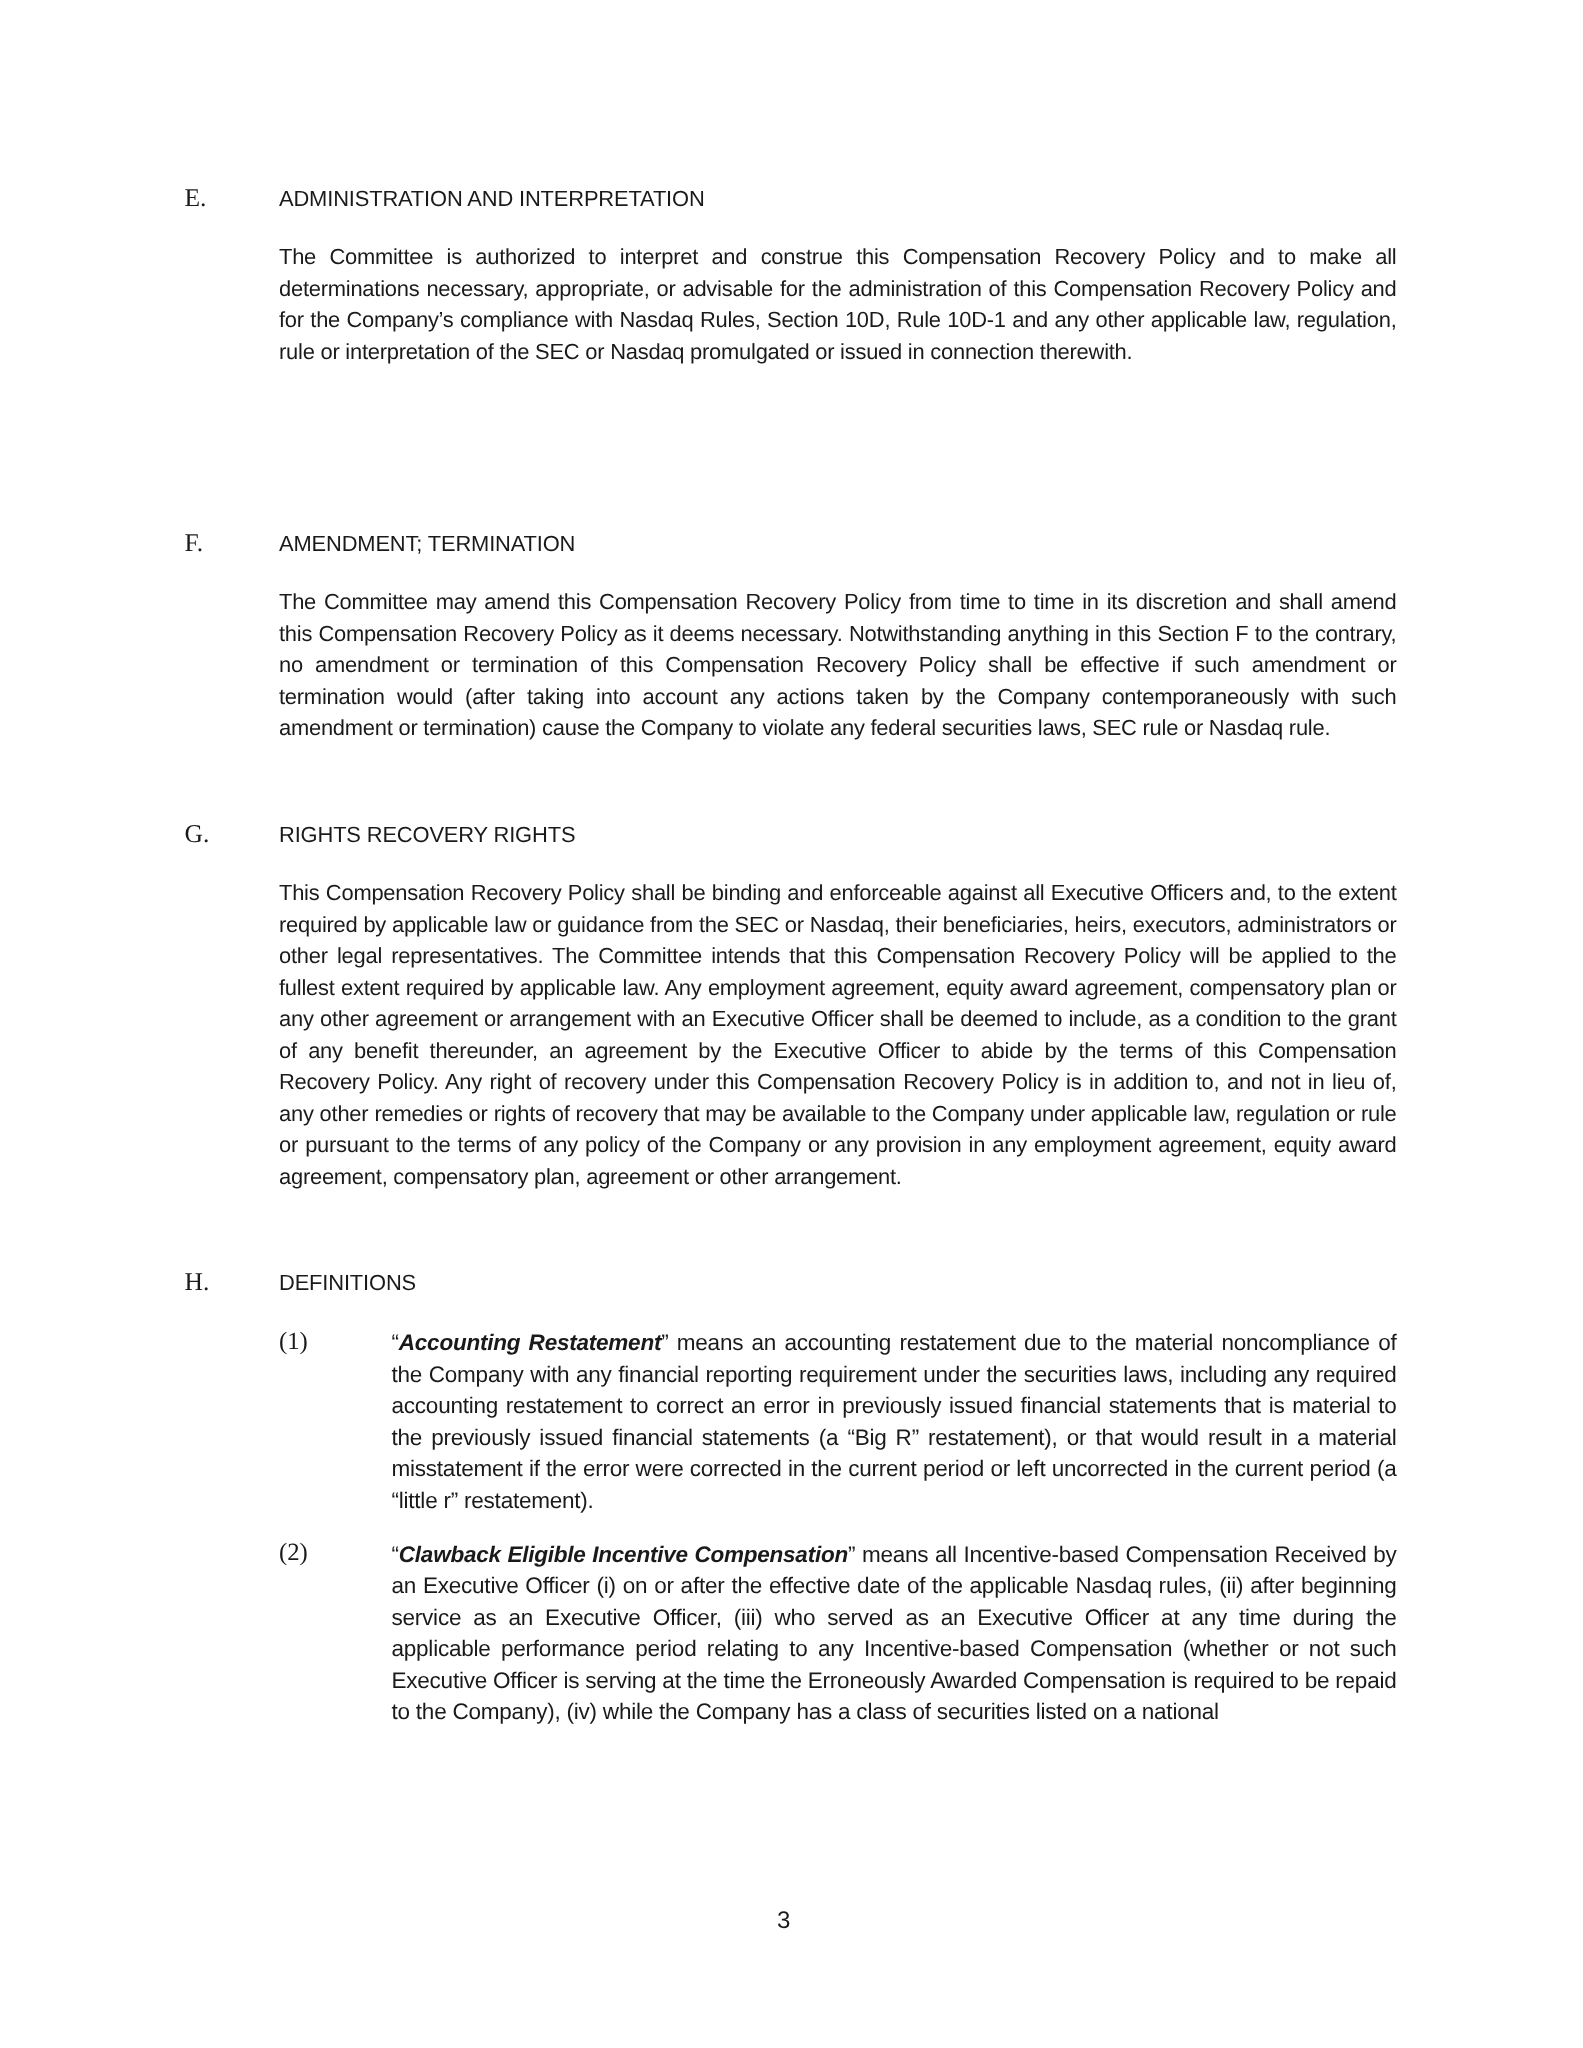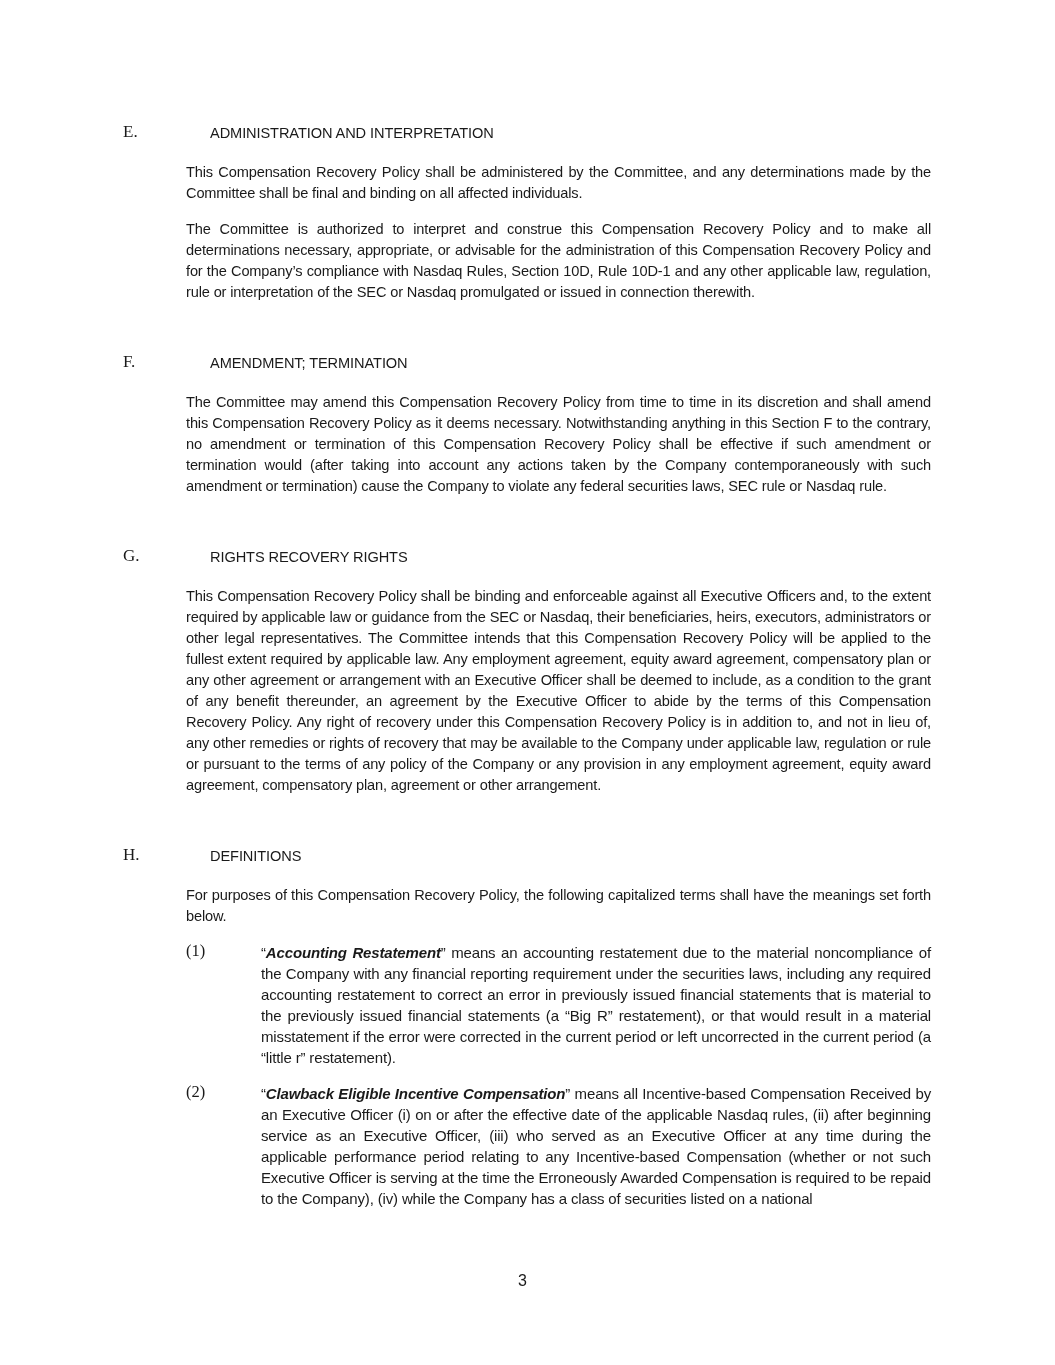--- a/index.html
+++ b/index.html
@@ -2,41 +2,40 @@
 <html><head>
 <meta charset="utf-8">
 <style>
   html, body { margin: 0; padding: 0; background: #ffffff; }
   body { width: 1055px; height: 1365px; position: relative; overflow: hidden;
          font-family: "Liberation Sans Narrow", "Liberation Sans", sans-serif; color: #1a1a1a; }
   .page { position: absolute; left: 0; top: 0; width: 1055px; height: 1365px; }
   .section { position: absolute; left: 123px; width: 808px; }
   .sec-head { position: relative; height: 21px; margin-bottom: 16px; }
   .sec-letter { position: absolute; left: 0; top: -3px; font-family: "Liberation Serif", serif; font-size: 17px; }
-  .sec-title { position: absolute; left: 63px; top: 0; font-size: 14.6px; letter-spacing: -0.1px; margin-left: 24px; }
+  .sec-title { position: absolute; left: 63px; top: 0; font-size: 14.6px; letter-spacing: -0.1px; }
   .para { margin-left: 63px; font-size: 14.6px; line-height: 21px; text-align: justify;
           letter-spacing: -0.15px; margin-bottom: 15px; }
   .def { position: relative; margin-left: 63px; margin-bottom: 15px; }
   .def-num { position: absolute; left: 0; top: -1px; font-family: "Liberation Serif", serif; font-size: 16.5px; }
   .def-text { margin-left: 75px; font-size: 15px; line-height: 21px; text-align: justify; letter-spacing: -0.15px; }
   .term { font-weight: bold; font-style: italic; }
   .page-num { position: absolute; left: 0; width: 1045px; top: 1272px; text-align: center;
               font-family: "Liberation Sans", sans-serif; font-size: 16px; }
 </style>
 </head>
 <body>
 
 <div class="page">
 
   <div class="section" style="top:125px;">
     <div class="sec-head">
       <span class="sec-letter">E.</span>
       <span class="sec-title">ADMINISTRATION AND INTERPRETATION</span>
     </div>
-    <p class="para">This Compensation Recovery Policy shall be administered by the Committee, and any determinations made by the Committee shall be final and binding on all affected individuals.</p>
     <p class="para">The Committee is authorized to interpret and construe this Compensation Recovery Policy and to make all determinations necessary, appropriate, or advisable for the administration of this Compensation Recovery Policy and for the Company’s compliance with Nasdaq Rules, Section 10D, Rule 10D-1 and any other applicable law, regulation, rule or interpretation of the SEC or Nasdaq promulgated or issued in connection therewith.</p>
   </div>
 
   <div class="section" style="top:355px;">
     <div class="sec-head">
       <span class="sec-letter">F.</span>
       <span class="sec-title">AMENDMENT; TERMINATION</span>
     </div>
     <p class="para">The Committee may amend this Compensation Recovery Policy from time to time in its discretion and shall amend this Compensation Recovery Policy as it deems necessary. Notwithstanding anything in this Section F to the contrary, no amendment or termination of this Compensation Recovery Policy shall be effective if such amendment or termination would (after taking into account any actions taken by the Company contemporaneously with such amendment or termination) cause the Company to violate any federal securities laws, SEC rule or Nasdaq rule.</p>
   </div>
@@ -47,21 +46,20 @@
       <span class="sec-title">RIGHTS RECOVERY RIGHTS</span>
     </div>
     <p class="para">This Compensation Recovery Policy shall be binding and enforceable against all Executive Officers and, to the extent required by applicable law or guidance from the SEC or Nasdaq, their beneficiaries, heirs, executors, administrators or other legal representatives. The Committee intends that this Compensation Recovery Policy will be applied to the fullest extent required by applicable law. Any employment agreement, equity award agreement, compensatory plan or any other agreement or arrangement with an Executive Officer shall be deemed to include, as a condition to the grant of any benefit thereunder, an agreement by the Executive Officer to abide by the terms of this Compensation Recovery Policy. Any right of recovery under this Compensation Recovery Policy is in addition to, and not in lieu of, any other remedies or rights of recovery that may be available to the Company under applicable law, regulation or rule or pursuant to the terms of any policy of the Company or any provision in any employment agreement, equity award agreement, compensatory plan, agreement or other arrangement.</p>
   </div>
 
   <div class="section" style="top:848px;">
     <div class="sec-head">
       <span class="sec-letter">H.</span>
       <span class="sec-title">DEFINITIONS</span>
     </div>
-    <p class="para">For purposes of this Compensation Recovery Policy, the following capitalized terms shall have the meanings set forth below.</p>
 
     <div class="def">
       <span class="def-num">(1)</span>
       <p class="def-text" style="margin-top:0;"><span>“</span><span class="term">Accounting Restatement</span><span>” means an accounting restatement due to the material noncompliance of the Company with any financial reporting requirement under the securities laws, including any required accounting restatement to correct an error in previously issued financial statements that is material to the previously issued financial statements (a “Big R” restatement), or that would result in a material misstatement if the error were corrected in the current period or left uncorrected in the current period (a “little r” restatement).</span></p>
     </div>
 
     <div class="def">
       <span class="def-num">(2)</span>
       <p class="def-text" style="margin-top:0;"><span>“</span><span class="term">Clawback Eligible Incentive Compensation</span><span>” means all Incentive-based Compensation Received by an Executive Officer (i) on or after the effective date of the applicable Nasdaq rules, (ii) after beginning service as an Executive Officer, (iii) who served as an Executive Officer at any time during the applicable performance period relating to any Incentive-based Compensation (whether or not such Executive Officer is serving at the time the Erroneously Awarded Compensation is required to be repaid to the Company), (iv) while the Company has a class of securities listed on a national</span></p>
     </div>

